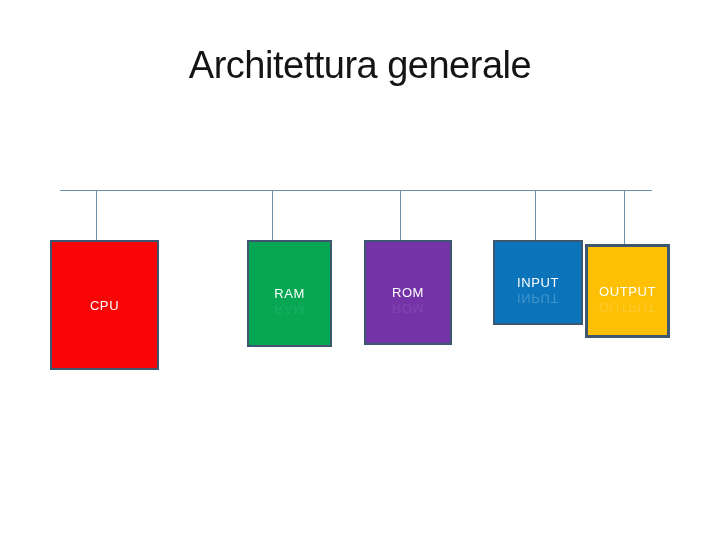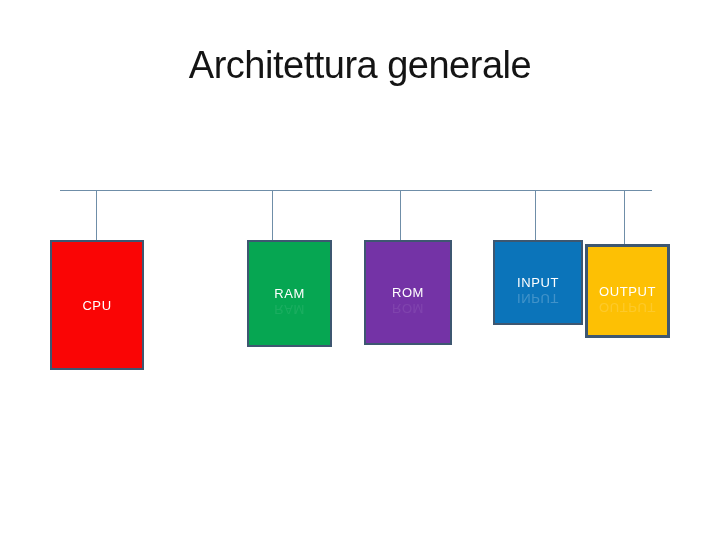--- a/index.html
+++ b/index.html
@@ -17,21 +17,21 @@
   .conn-cpu{left:96px;}
   .conn-ram{left:272px;}
   .conn-rom{left:400px;}
   .conn-input{left:535px;}
   .conn-output{left:624px;height:54px;}
 
   .box{
     position:absolute;box-sizing:border-box;border:2px solid #3e5771;
     display:flex;align-items:center;justify-content:center;
   }
-  .box-cpu{left:50px;top:240px;width:94px;height:130px;}
+  .box-cpu{left:50px;top:240px;width:109px;height:130px;}
   .box-ram{left:247px;top:240px;width:85px;height:107px;}
   .box-rom{left:364px;top:240px;width:88px;height:105px;}
   .box-input{left:493px;top:240px;width:90px;height:85px;}
   .box-output{left:585px;top:244px;width:85px;height:94px;border-width:3px;}
 
   .label-stack{position:relative;display:inline-block;text-align:center;}
   .label{
     display:block;font-size:13px;letter-spacing:0.6px;font-weight:400;
     white-space:nowrap;
   }

